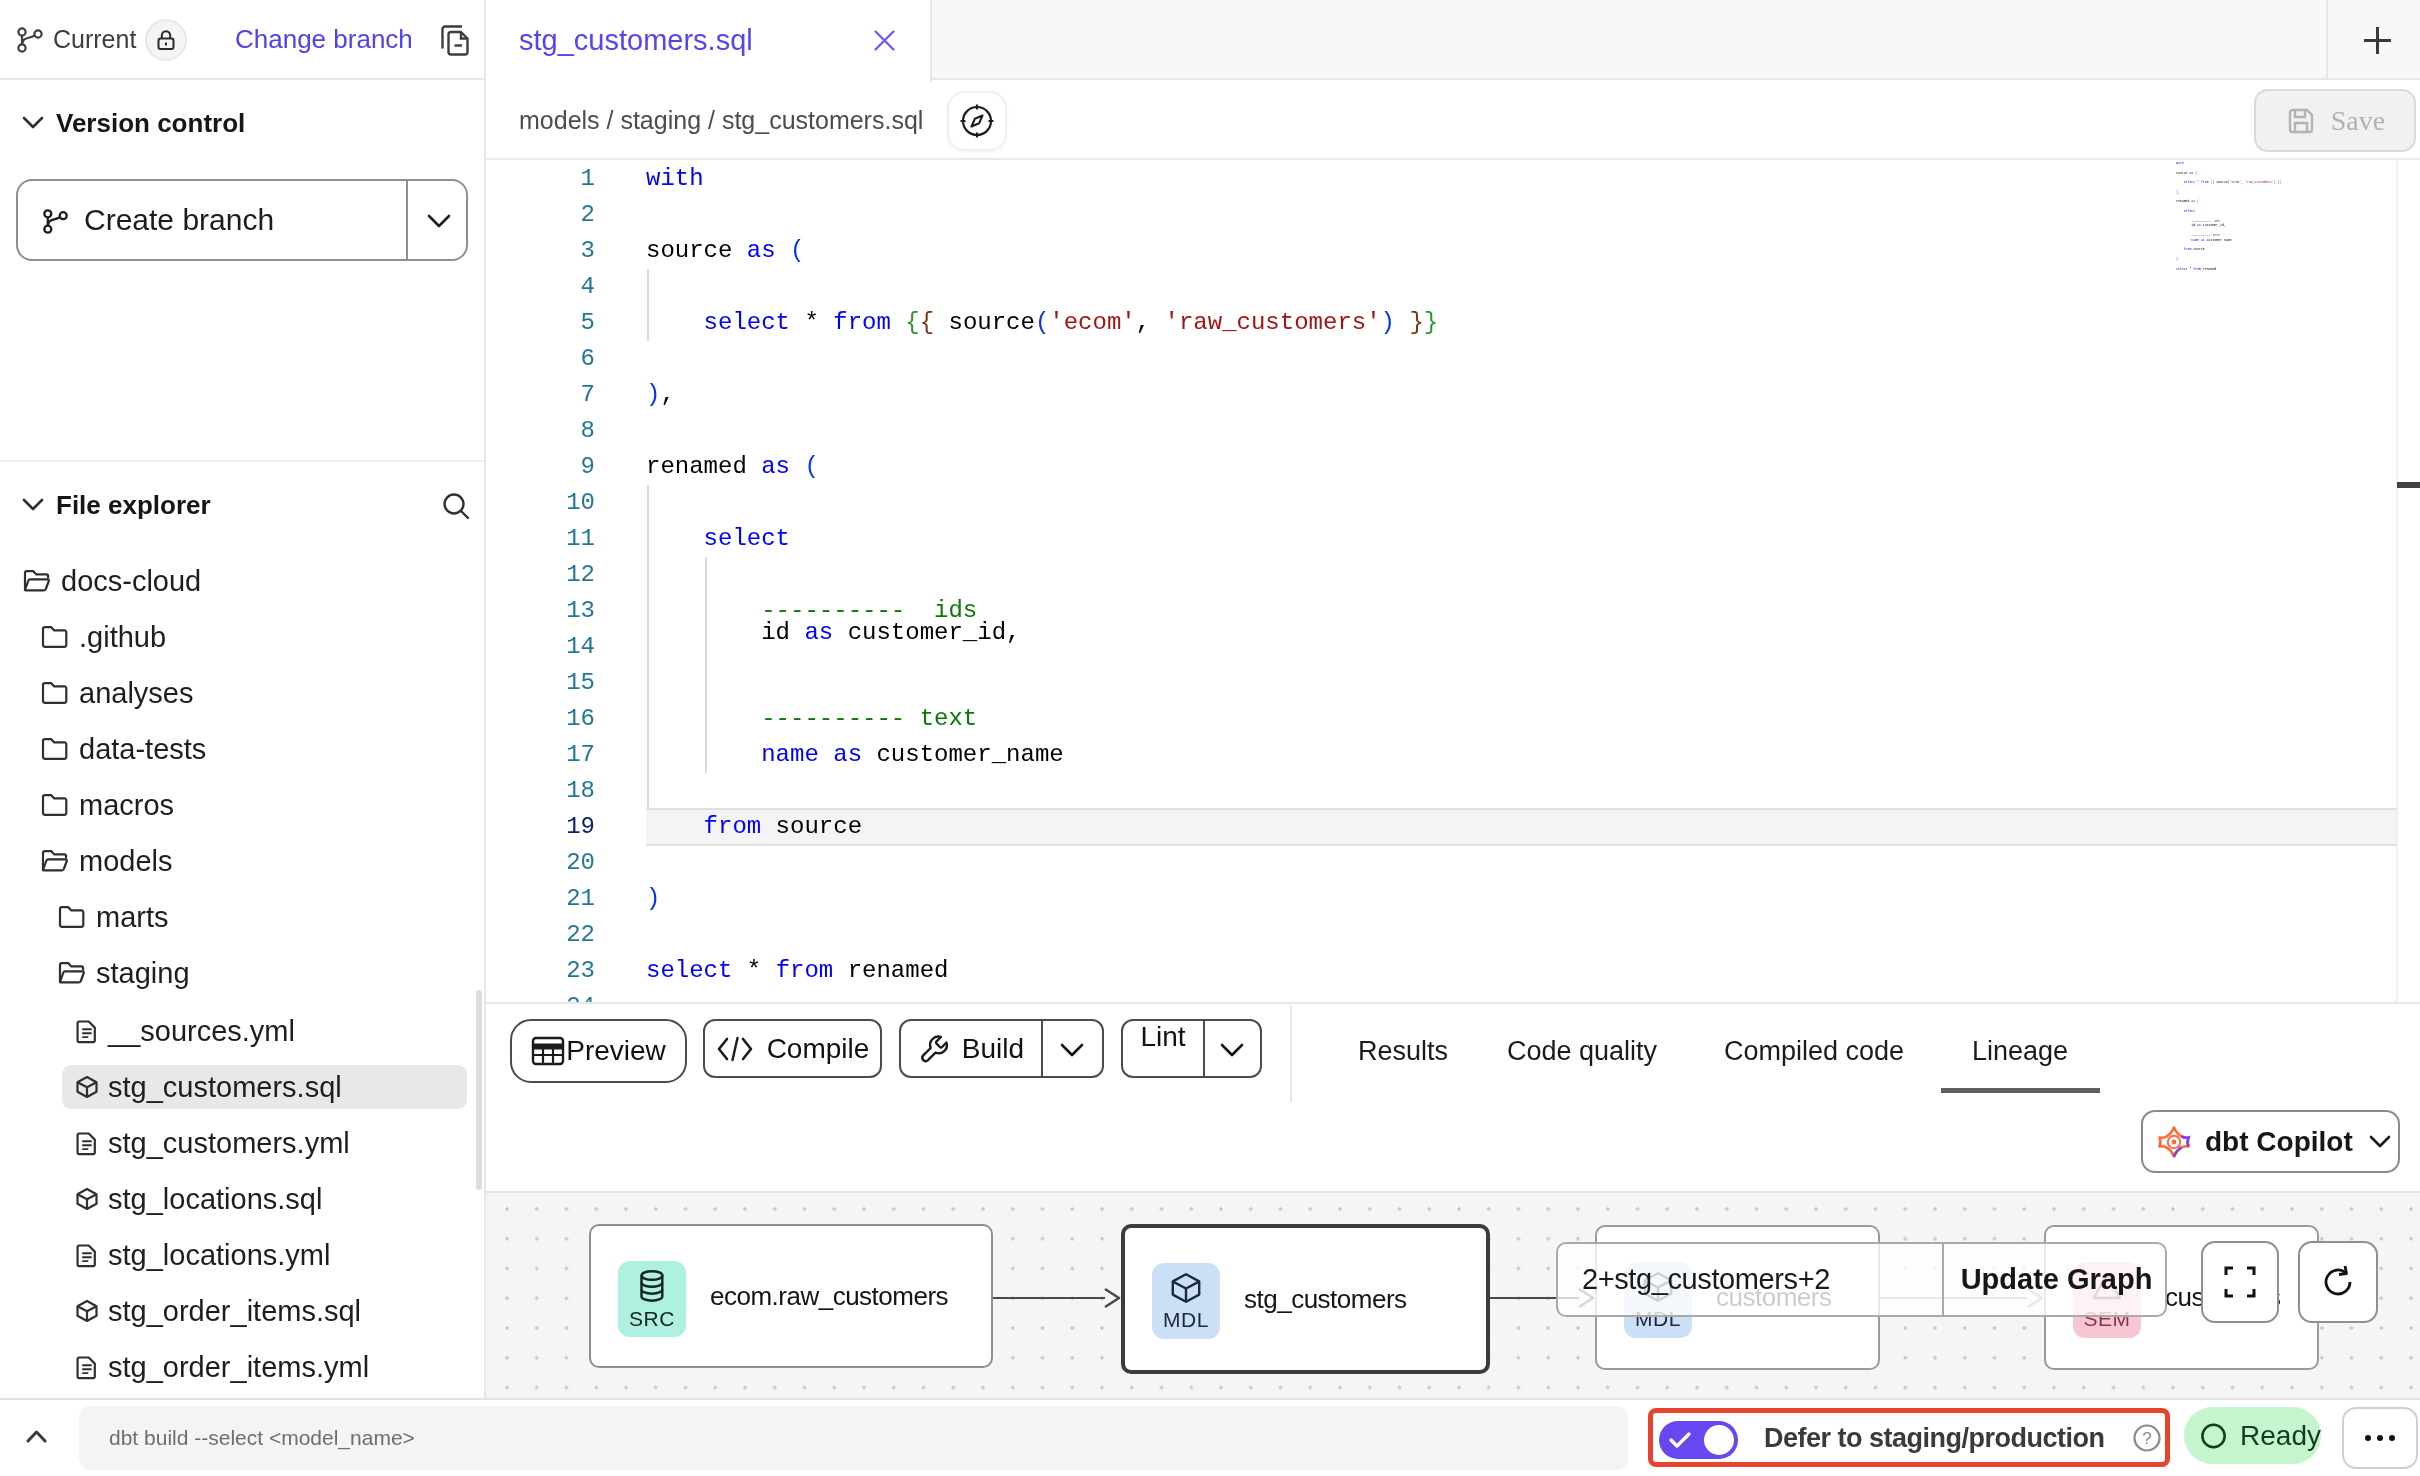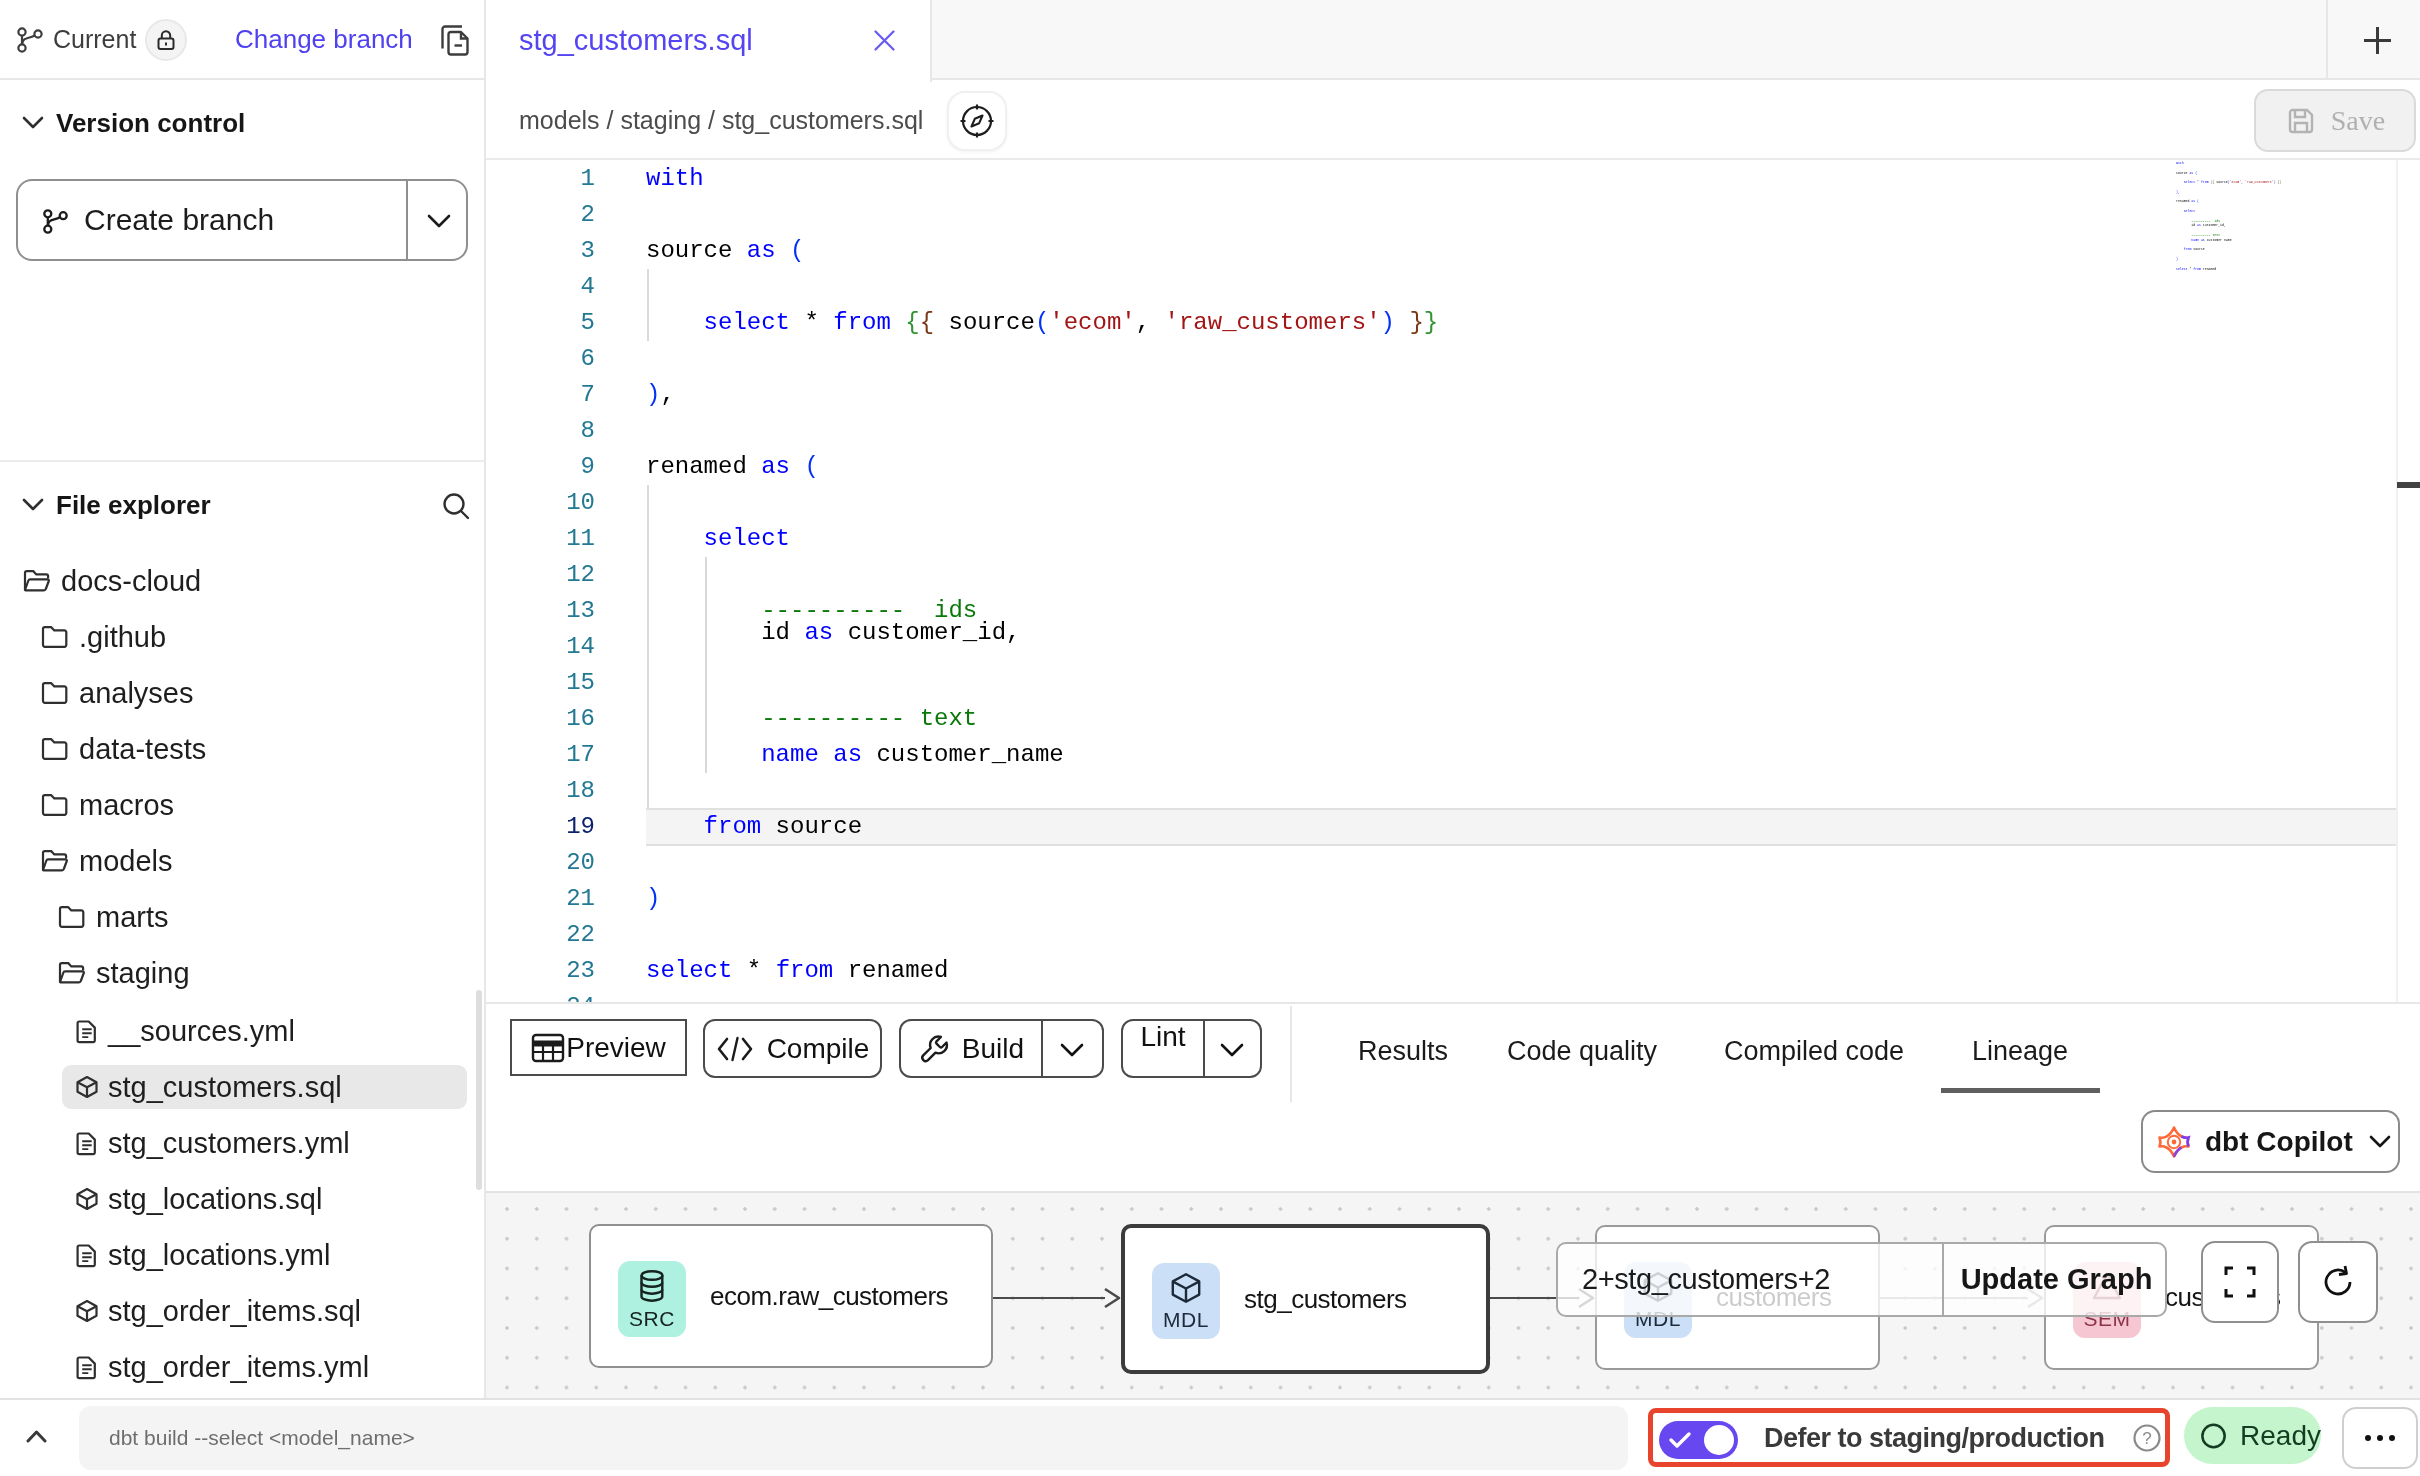--- a/index.html
+++ b/index.html
@@ -284,21 +284,21 @@
           <div style="position:absolute;left:0;top:648px;height:36px;line-height:36px;font-family:'Liberation Mono',monospace;font-size:24px;white-space:pre;">    <span class="kw">from</span> source</div>
           <div style="position:absolute;left:0;top:720px;height:36px;line-height:36px;font-family:'Liberation Mono',monospace;font-size:24px;white-space:pre;"><span class="b1">)</span></div>
           <div style="position:absolute;left:0;top:792px;height:36px;line-height:36px;font-family:'Liberation Mono',monospace;font-size:24px;white-space:pre;"><span class="kw">select</span> * <span class="kw">from</span> renamed</div>
         </div>
       </div>
 <div class="abs" style="left:1910px;top:0;width:2px;height:842px;background:#f0f0f0;"></div>
       <div class="abs" style="left:1911px;top:322px;width:23px;height:6px;background:#424242;"></div>
 </div>
 
 <div class="abs" style="left:486px;top:1002px;width:1934px;height:189px;background:#fff;border-top:2px solid #e7e7e7;">
-  <div class="abs" style="left:24px;top:15px;width:177px;height:57px;border:2px solid #4b4b4b;border-radius:0;display:flex;align-items:center;justify-content:center;gap:1px;background:#fff;">
+  <div class="abs" style="left:24px;top:15px;width:177px;height:64px;border:2px solid #4b4b4b;border-radius:21px;display:flex;align-items:center;justify-content:center;gap:1px;background:#fff;">
         <svg width="34" height="30" viewBox="0 0 34 30" style="">
           <rect x="2" y="2" width="30" height="26" rx="3" fill="none" stroke="#1b1b1b" stroke-width="2.4"></rect>
           <path d="M2 10.5 H32" stroke="#1b1b1b" stroke-width="6"></path>
           <path d="M2 19 H32 M12 10 V28 M22 10 V28" stroke="#1b1b1b" stroke-width="2.2"></path>
         </svg>
         <span style="font-size:28px;font-weight:500;color:#111;">Preview</span>
       </div>
   <div class="abs" style="left:217px;top:15px;width:179px;height:59px;border:2px solid #4b4b4b;border-radius:12px;display:flex;align-items:center;justify-content:center;gap:13px;background:#fff;">
         <svg width="38" height="26" viewBox="0 0 38 26" style="">
           <path d="M11 3 L3 13 L11 23 M27 3 L35 13 L27 23" fill="none" stroke="#1b1b1b" stroke-width="2.6" stroke-linecap="round" stroke-linejoin="round"></path>

